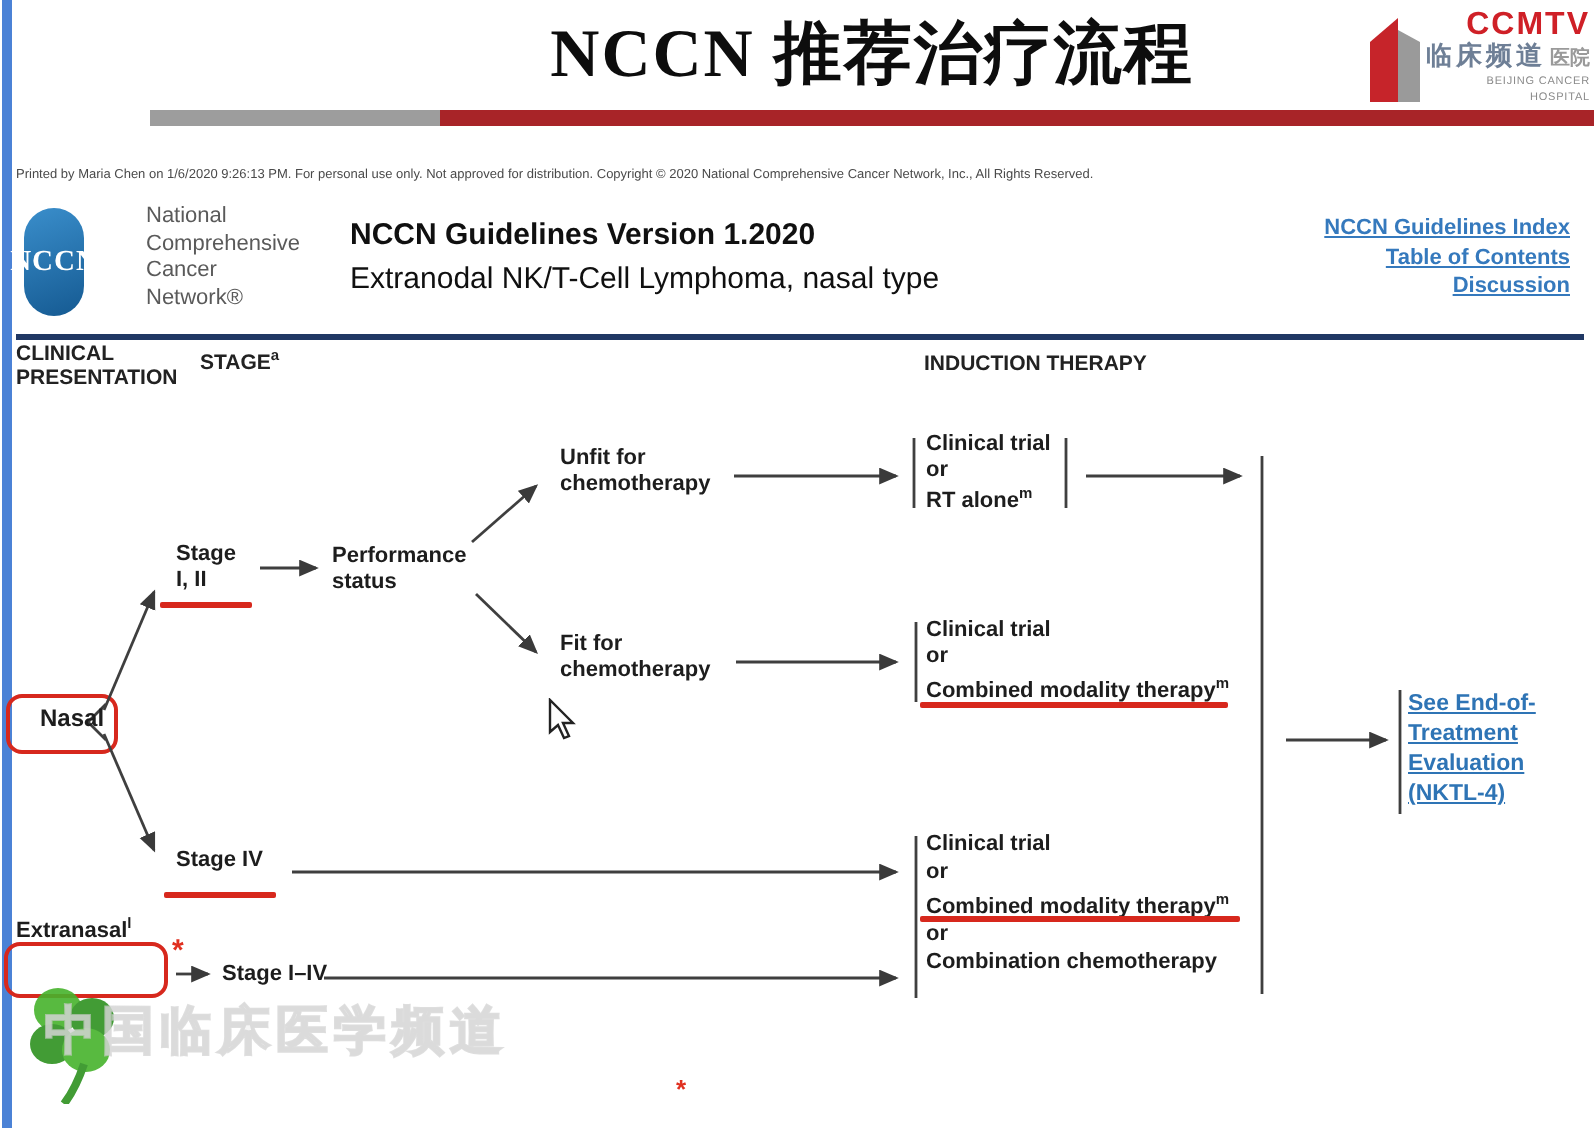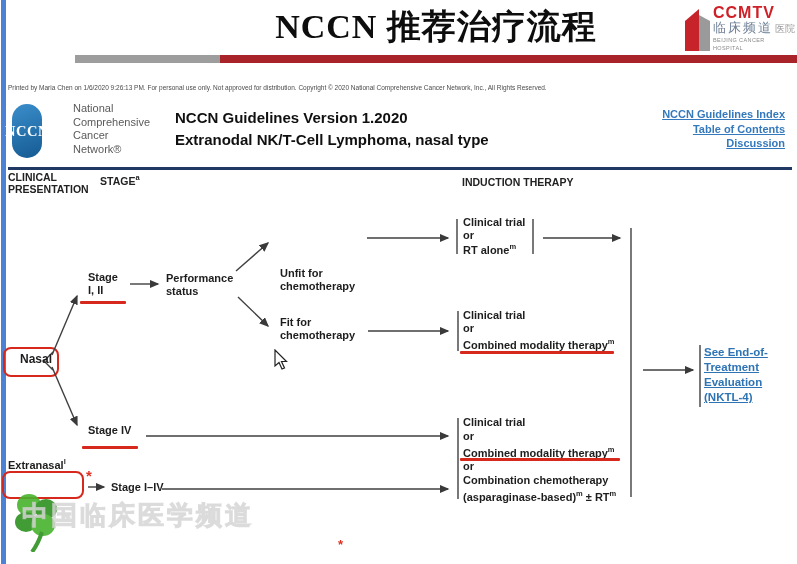--- a/index.html
+++ b/index.html
@@ -9,35 +9,35 @@
   
   .edge-strip{left:1px;top:0;width:5px;height:564px;background:#4b82d6;}
   
   .slide-title{left:136px;top:4px;width:600px;text-align:center;
     font-family:"Liberation Serif",serif;font-weight:bold;font-size:34px;color:#0d0d0d;letter-spacing:1px;}
   .divider-bar{top:55px;left:75px;right:0;height:8px;}
   .divider-bar .gray{position:absolute;left:0;top:0;width:145px;height:8px;background:#9d9d9d;}
   .divider-bar .red{position:absolute;left:145px;top:0;right:0;height:8px;background:#a82428;}
   
   .ccmtv{left:683px;top:4px;width:112px;height:50px;}
-  .ccmtv .txt{position:absolute;left:30px;top:0;}
+  .ccmtv .txt{position:absolute;left:30px;top:0;text-align:right;}
   .ccmtv .l1{color:#cf2027;font-weight:bold;font-size:16px;letter-spacing:1px;line-height:17px;}
-  .ccmtv .l2{color:#6e7f96;font-weight:normal;font-size:13px;line-height:14px;letter-spacing:2px;}
+  .ccmtv .l2{color:#6e7f96;font-weight:bold;font-size:13px;line-height:14px;letter-spacing:2px;}
   .ccmtv .l2b{color:#9a9a9a;font-size:10px;letter-spacing:0;margin-left:2px;}
   .ccmtv .l3{color:#8a8a8a;font-size:5.5px;letter-spacing:0.4px;line-height:8px;}
   
   .copyright{left:8px;top:84px;width:560px;font-size:6.5px;color:#4a4a4a;}
   
   .nccn-box{left:12px;top:104px;width:30px;height:54px;border-radius:16px;
     background:linear-gradient(160deg,#3a8ecb,#155a92);color:#fff;
     font-family:"Liberation Serif",serif;font-weight:bold;font-size:14.5px;
     display:flex;align-items:center;justify-content:center;letter-spacing:0.5px;}
   .org{left:73px;top:102px;font-size:11px;color:#5a5a5a;line-height:13.5px;}
   .gtitle1{left:175px;top:109px;font-size:15px;font-weight:bold;color:#101010;}
-  .gtitle2{left:175px;top:131px;font-size:15px;font-weight:bold;color:#101010;}
+  .gtitle2{left:175px;top:131px;font-size:15px;font-weight:normal;color:#101010;}
   .hlinks{right:12px;top:107px;text-align:right;font-size:11px;font-weight:600;line-height:14.5px;}
   .hlinks a{color:#3579bd;text-decoration:underline;cursor:pointer;display:block;}
   .navy-rule{left:8px;top:167px;width:784px;height:2.5px;background:#203864;}
   
   .colhdr{font-size:10.5px;font-weight:bold;color:#222;line-height:11.5px;}
   
   .fl{font-size:11px;font-weight:bold;color:#1d1d1d;line-height:13px;white-space:nowrap;}
   sup{font-size:7.5px;}
   .redbox{border:2.5px solid #d7281d;border-radius:8px;}
   .redline{height:3px;background:#d7281d;border-radius:1px;}
@@ -145,21 +145,21 @@
     <div>Stage</div>
       <div>I, II</div>
   </div>
   <div class="abs redline" style="left:80px;top:301px;width:46px;"></div>
 
   <div class="abs fl" style="left:166px;top:272px;">
     <div>Performance</div>
       <div>status</div>
   </div>
 
-  <div class="abs fl" style="left:280px;top:223px;margin-top:44px;">
+  <div class="abs fl" style="left:280px;top:223px;">
     <div>Unfit for</div>
       <div>chemotherapy</div>
   </div>
 
   <div class="abs fl" style="left:280px;top:316px;">
     <div>Fit for</div>
       <div>chemotherapy</div>
   </div>
 
   <div class="abs fl" style="left:463px;top:216px;line-height:12.5px;">
@@ -185,21 +185,20 @@
   <div class="abs redmark" style="left:86px;top:467px;font-size:15px;">*</div>
 
   <div class="abs fl" style="left:111px;top:481px;">Stage I–IV</div>
 
   <div class="abs fl" style="left:463px;top:416px;line-height:13.5px;">
     <div>Clinical trial</div>
     <div>or</div>
     <div><span>Combined modality therapy</span><sup>m</sup></div>
     <div>or</div>
     <div>Combination chemotherapy</div>
-    <div><span>(asparaginase-based)</span><sup>m</sup><span> ± RT</span><sup>m</sup></div>
   </div>
   <div class="abs redline" style="left:460px;top:458px;width:160px;"></div>
 
   <div class="abs endlink">
     <div>See End-of-</div>
     <div>Treatment</div>
     <div>Evaluation</div>
     <div>(NKTL-4)</div>
   </div>
 

